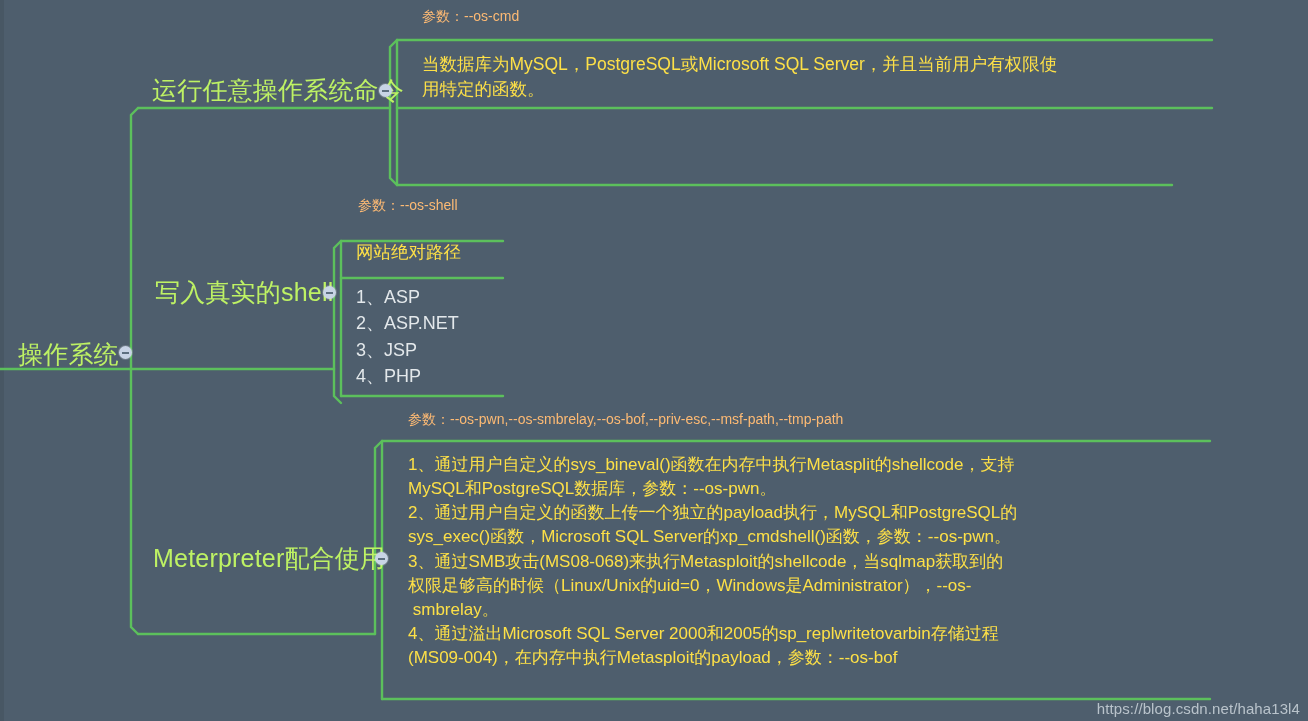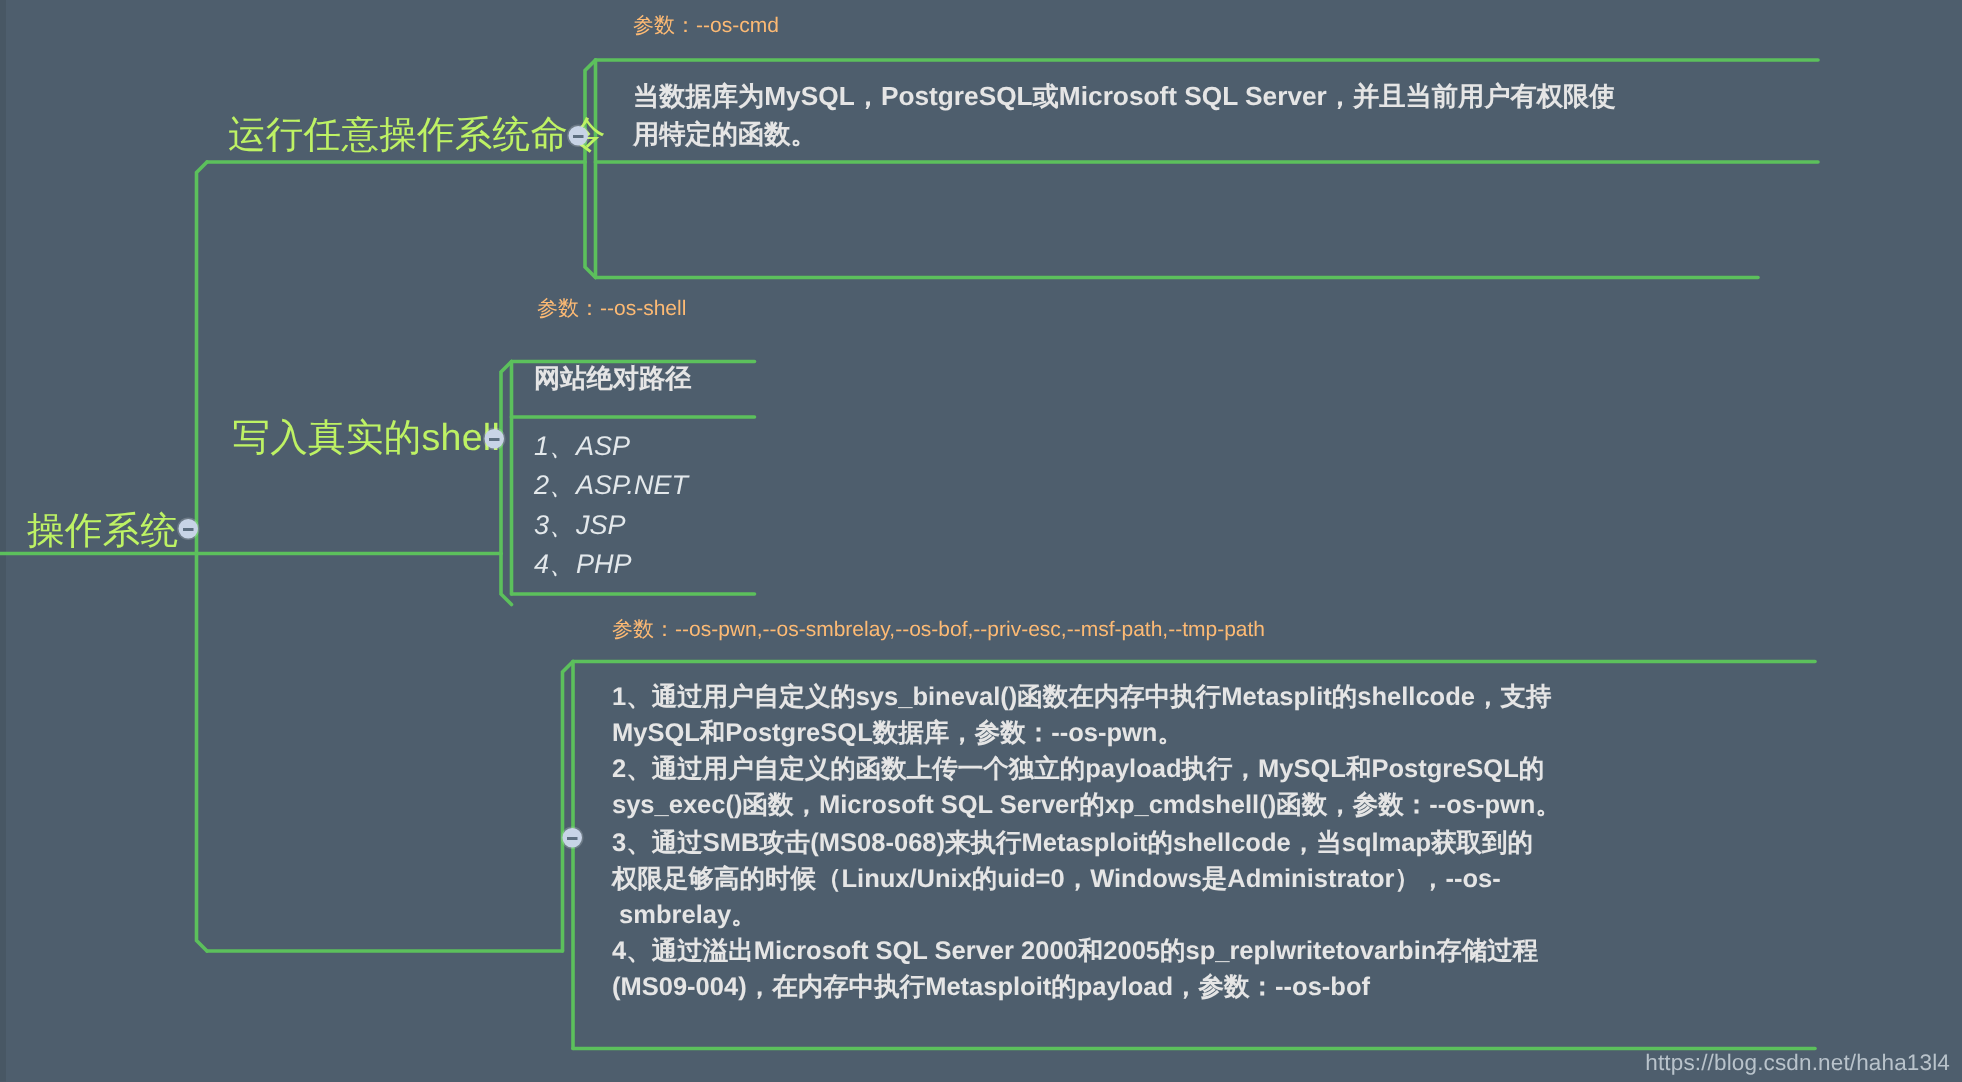--- a/index.html
+++ b/index.html
@@ -63,41 +63,40 @@
     width: 7px;
     height: 1.5px;
     background: #5d6f80;
   }
 
   
   .block {
     position: absolute;
     font-size: 17.5px;
     line-height: 1.42;
-    color: #e5e5e5;
+    color: #fde047;
     white-space: pre-wrap;
-    font-weight: bold;
   }
   .block.small {
     font-size: 17px;
   }
   .param {
     position: absolute;
     font-size: 14px;
     color: #fdba74;
     white-space: nowrap;
   }
 
   .list-block {
     position: absolute;
     font-size: 18px;
     line-height: 1.47;
     color: #e3e8eb;
   }
-  .list-block div { white-space: nowrap; font-style: italic; }
+  .list-block div { white-space: nowrap; }
 
   
   .watermark {
     position: absolute;
     right: 8px;
     bottom: 4px;
     font-size: 15px;
     color: #b9c3cb;
     letter-spacing: 0.1px;
     white-space: nowrap;
@@ -186,20 +185,23 @@
 
   <div class="block" style="left:356px; top:240px;">网站绝对路径</div>
 
   <div class="list-block" style="left:356px; top:284px;">
     <div>1、ASP</div>
     <div>2、ASP.NET</div>
     <div>3、JSP</div>
     <div>4、PHP</div>
   </div>
 
+  <div class="node" style="left:153px; top:544px;">
+    <span class="node-label">Meterpreter配合使用</span>
+  </div>
   <div class="bullet" style="left:375px; top:552px;"></div>
 
   <div class="param" style="left:408px; top:411px;">参数：--os-pwn,--os-smbrelay,--os-bof,--priv-esc,--msf-path,--tmp-path</div>
 
   <div class="block small" style="left:408px; top:453px; width:810px;">1、通过用户自定义的sys_bineval()函数在内存中执行Metasplit的shellcode，支持
 MySQL和PostgreSQL数据库，参数：--os-pwn。
 2、通过用户自定义的函数上传一个独立的payload执行，MySQL和PostgreSQL的
 sys_exec()函数，Microsoft SQL Server的xp_cmdshell()函数，参数：--os-pwn。
 3、通过SMB攻击(MS08-068)来执行Metasploit的shellcode，当sqlmap获取到的
 权限足够高的时候（Linux/Unix的uid=0，Windows是Administrator），--os-

